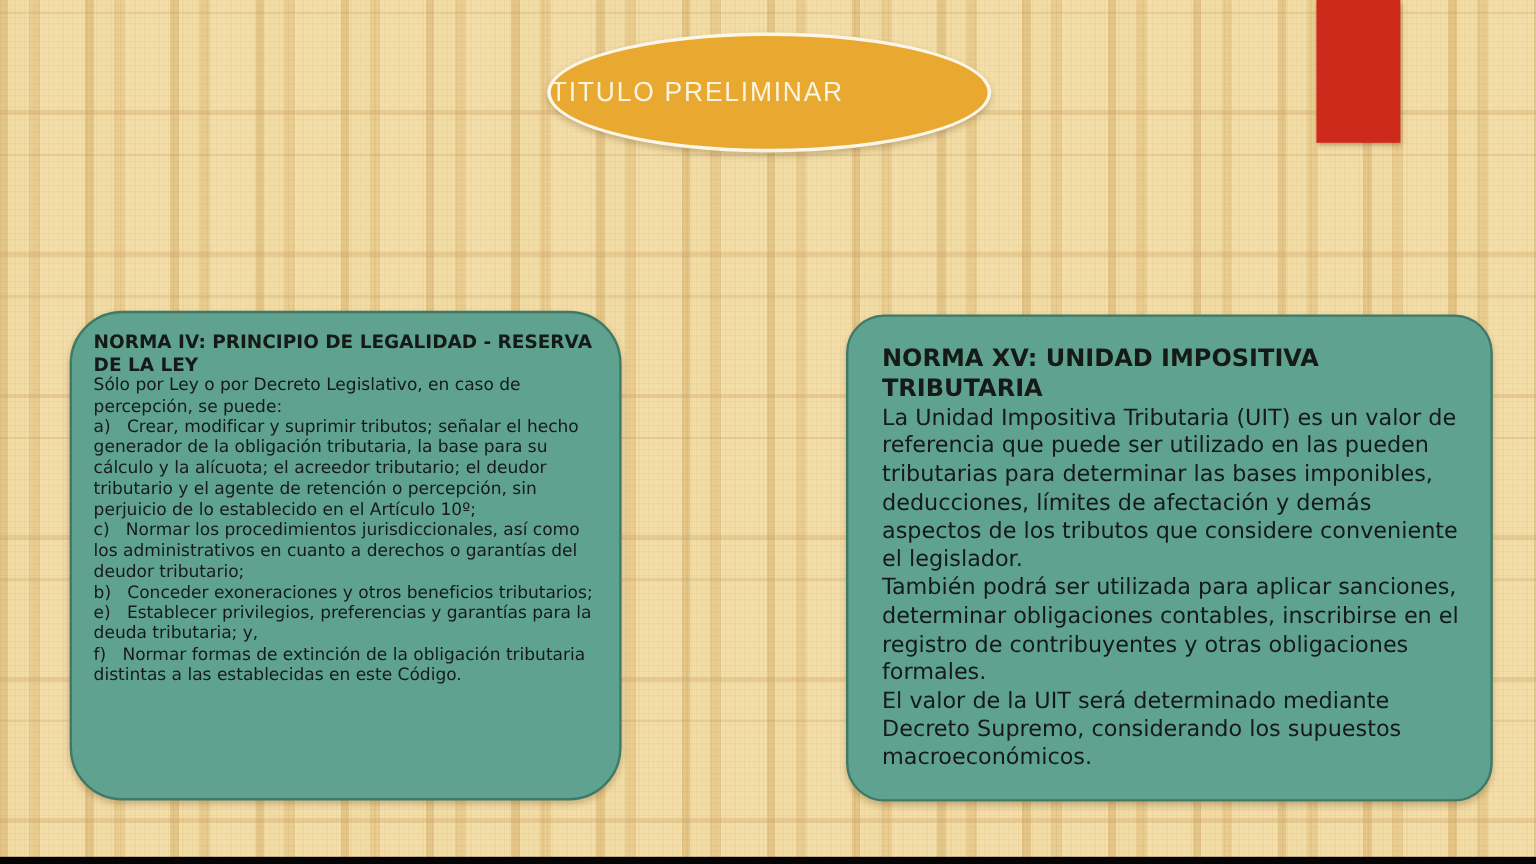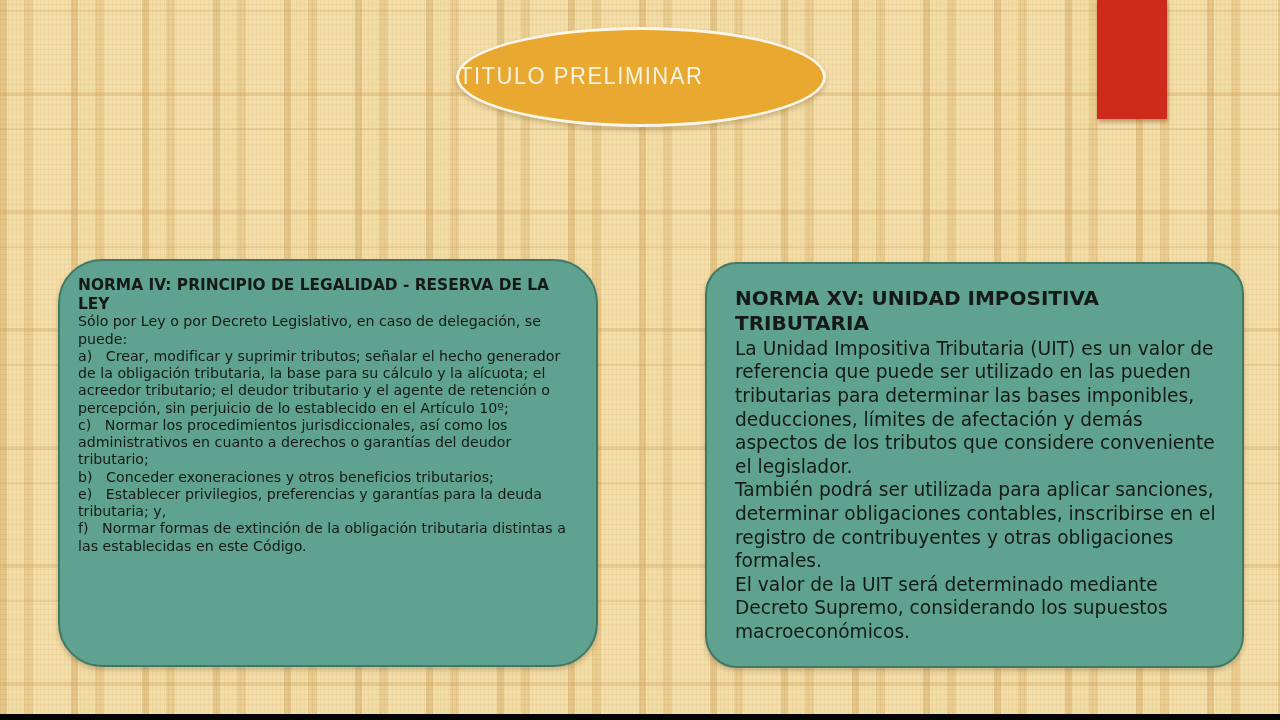--- a/index.html
+++ b/index.html
@@ -68,21 +68,21 @@
     position: absolute;
     box-sizing: border-box;
     background: var(--card-fill, #5EA28F);
     border: 2px solid var(--card-border, #3E7A67);
     color: var(--text, #161A17);
     box-shadow: 0 3px 5px rgba(110,80,30,0.30);
   }
   .card-left {
     left: 58px;
     top: 259px;
-    width: 540px;
+    width: 460px;
     height: 408px;
     border-radius: 44px;
     padding: 15px 20px 12px 18px;
     font-size: 14.2px;
     line-height: 1.215;
   }
   .card-right {
     left: 705px;
     top: 262px;
     width: 539px;
@@ -119,21 +119,21 @@
 
   <div class="red-block"></div>
 
   <div class="banner">
     <span class="banner-label">TITULO PRELIMINAR</span>
   </div>
 
   <div class="card card-left">
     <p class="card-title">NORMA IV: PRINCIPIO DE LEGALIDAD - RESERVA DE LA LEY</p>
     <div class="card-body">
-        <p>Sólo por Ley o por Decreto Legislativo, en caso de delegación, se puede:</p>
+        <p>Sólo por Ley o por Decreto Legislativo, en caso de percepción, se puede:</p>
         <p>a)&nbsp;&nbsp;&nbsp;Crear, modificar y suprimir tributos; señalar el hecho generador de la obligación tributaria, la base para su cálculo y la alícuota; el acreedor tributario; el deudor tributario y el agente de retención o percepción, sin perjuicio de lo establecido en el Artículo 10º;</p>
         <p>c)&nbsp;&nbsp;&nbsp;Normar los procedimientos jurisdiccionales, así como los administrativos en cuanto a derechos o garantías del deudor tributario;</p>
         <p>b)&nbsp;&nbsp;&nbsp;Conceder exoneraciones y otros beneficios tributarios;</p>
         <p>e)&nbsp;&nbsp;&nbsp;Establecer privilegios, preferencias y garantías para la deuda tributaria; y,</p>
         <p>f)&nbsp;&nbsp;&nbsp;Normar formas de extinción de la obligación tributaria distintas a las establecidas en este Código.</p>
       </div>
   </div>
 
   <div class="card card-right">
     <p class="card-title">NORMA XV: UNIDAD IMPOSITIVA TRIBUTARIA</p>

